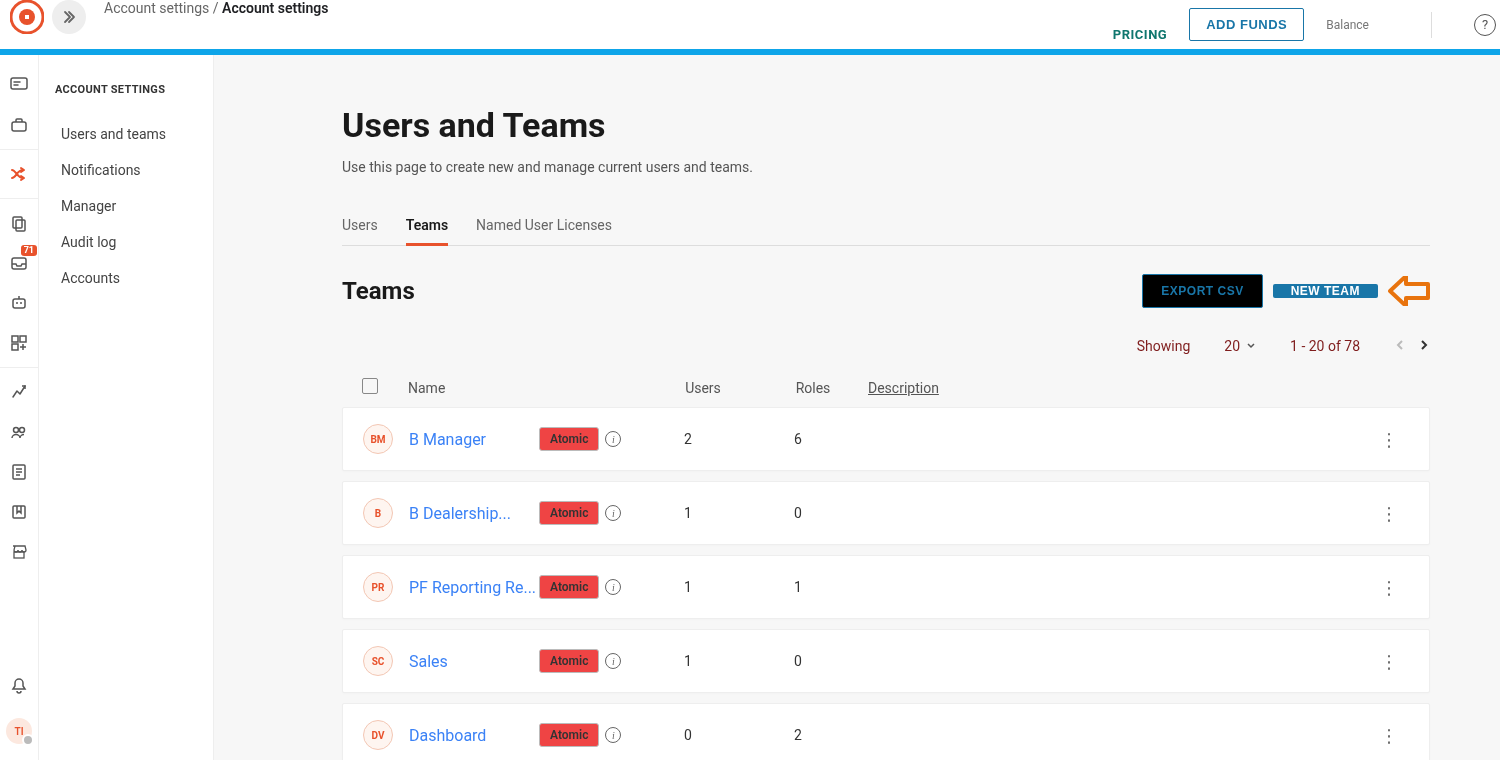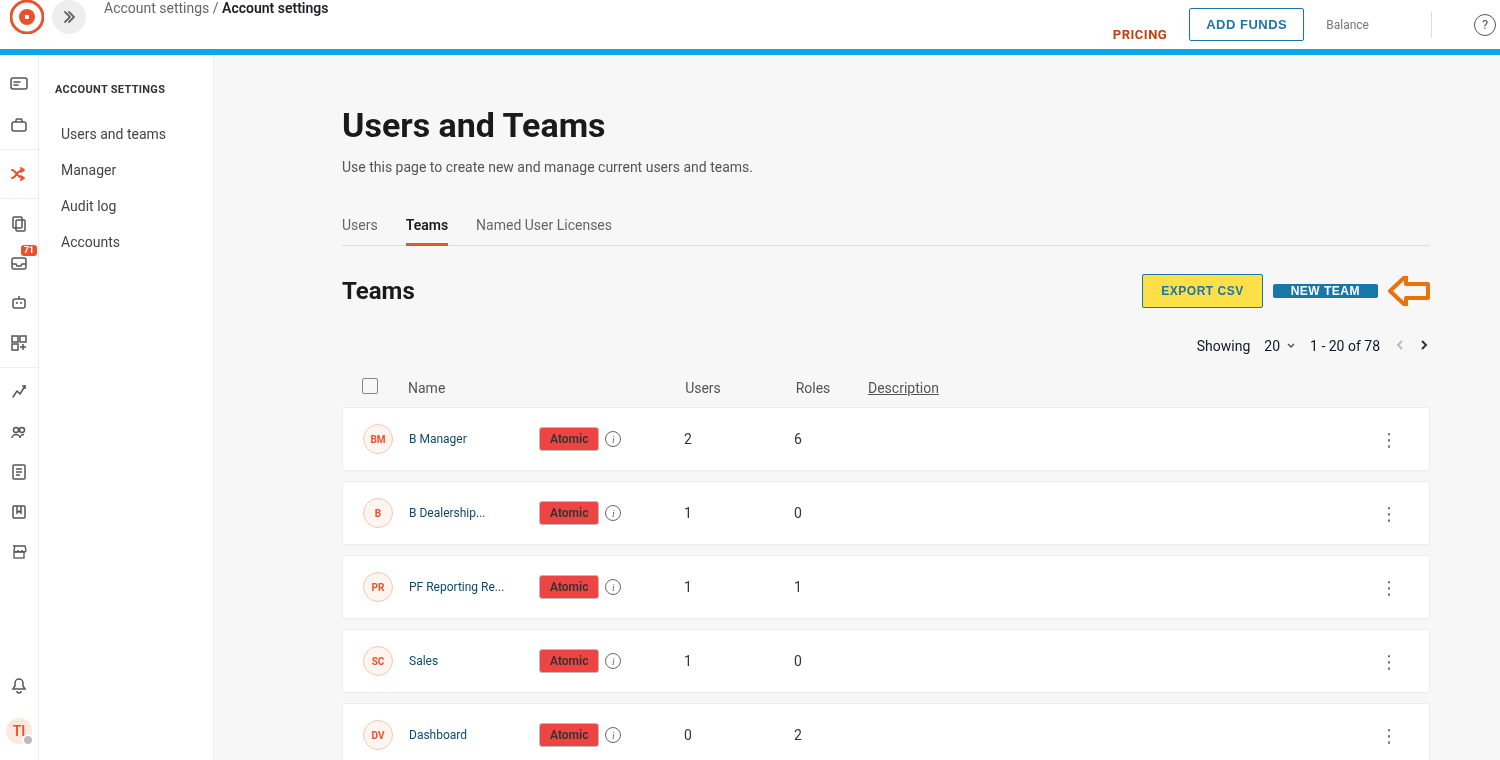--- a/index.html
+++ b/index.html
@@ -5,79 +5,79 @@
   * { box-sizing: border-box; margin: 0; padding: 0; }
   body { font-family: -apple-system, BlinkMacSystemFont, "Segoe UI", Roboto, Helvetica, Arial, sans-serif; background: #fff; color: #202124; width: 1500px; height: 760px; overflow: hidden; }
   
   
   .top-header { height: 55px; display: flex; border-bottom: 6px solid #0ea5e9; padding: 0 4px 0 10px; }
   .logo { width: 34px; height: 34px; border-radius: 50%; display: flex; align-items: center; justify-content: center; margin-right: 8px; }
   .expand-btn { width: 34px; height: 34px; border-radius: 50%; background: #eee; display: flex; align-items: center; justify-content: center; margin-right: 18px; cursor: pointer; }
   .breadcrumb { font-size: 14px; color: #666; }
   .breadcrumb .current { font-weight: 600; color: #202124; }
   .header-right { margin-left: auto; display: flex; align-items: center; gap: 22px; }
-  .pricing-link { color: #c2410c; font-size: 13px; font-weight: 700; letter-spacing: 0.5px; cursor: pointer; margin-top: 20px; }
+  .pricing-link { color: #0f766e; font-size: 13px; font-weight: 700; letter-spacing: 0.5px; cursor: pointer; margin-top: 20px; }
   .add-funds-btn { border: 1px solid #1976a8; color: #1976a8; background: #fff; padding: 8px 16px; font-size: 13px; font-weight: 700; letter-spacing: 0.5px; cursor: pointer; border-radius: 2px; }
   .balance-label { font-size: 12px; color: #777; margin-right: 40px;}
   .vdiv { width: 1px; height: 26px; background: #ddd; }
   .help-icon { width: 22px; height: 22px; border: 1.5px solid #555; border-radius: 50%; display:flex; align-items:center; justify-content:center; font-size:13px; color:#555; cursor:pointer; margin-left: 20px;}
 
   
   .layout { display: flex; height: calc(760px - 55px); }
   
   
   .icon-rail { width: 39px; background: #fff; border-right: 1px solid #eee; display: flex; flex-direction: column; align-items: center; padding-top: 10px; position: relative;}
   .rail-icon { width: 40px; height: 40px; display: flex; align-items: center; justify-content: center; color: #555; cursor:pointer; position: relative;}
   .rail-sep { height: 1px; width: 100%; background: #eee; margin: 4px 0; }
   .rail-badge { position: absolute; top: 2px; right: 2px; background: #e8522c; color: #fff; font-size: 9px; font-weight: 700; padding: 1px 3px; border-radius: 3px; line-height: 1; }
   .rail-cx { color: #e8522c; }
   .rail-bottom { margin-top: auto; display:flex; flex-direction:column; align-items:center; padding-bottom: 16px; gap: 12px; width:100%;}
-  .avatar-small { width: 26px; height: 26px; border-radius: 50%; background: #fce8df; color: #e8522c; font-size: 14px; font-weight: 600; display:flex; align-items:center; justify-content:center; position:relative;}
+  .avatar-small { width: 26px; height: 26px; border-radius: 50%; background: #fce8df; color: #e8522c; font-size: 10px; font-weight: 600; display:flex; align-items:center; justify-content:center; position:relative;}
   .avatar-small::after { content:''; position:absolute; bottom:-2px; right:-2px; width:8px; height:8px; border-radius:50%; background:#bbb; border:2px solid #fff;}
 
   
   .sidebar { width: 175px; background: #fff; border-right: 1px solid #eee; padding: 28px 0 0 16px; }
   .sidebar-title { font-size: 11px; font-weight: 700; letter-spacing: 0.3px; color: #333; margin-bottom: 20px; }
   .sidebar-item { font-size: 14px; color: #444; padding: 10px 0 10px 6px; cursor:pointer;}
   
   
   .main { flex: 1; background: #f7f7f7; overflow-y: auto; padding: 50px 70px 0 128px; position: relative;}
   .page-title { font-size: 34px; font-weight: 700; color: #1a1a1a; margin-bottom: 14px; }
   .page-sub { font-size: 14px; color: #555; margin-bottom: 32px; }
   
   .tabs { display: flex; gap: 28px; border-bottom: 1px solid #ddd; margin-bottom: 28px; }
   .tab { font-size: 14px; color: #666; padding: 10px 0; cursor:pointer;}
   .tab.active { color: #1a1a1a; font-weight: 600; border-bottom: 3px solid #e8522c; margin-bottom: -1px;}
   
   .section-row { display: flex; align-items: center; margin-bottom: 30px; }
   .section-title { font-size: 24px; font-weight: 700; color: #1a1a1a; }
   .section-actions { margin-left: auto; display: flex; gap: 10px; align-items: center; }
-  .btn-outline { border: 1px solid #1976a8; color: #1976a8; background: #fde047; padding: 9px 18px; font-size: 12px; font-weight: 700; letter-spacing: 0.5px; cursor:pointer; border-radius: 2px;}
+  .btn-outline { border: 1px solid #1976a8; color: #1976a8; background: #000000; padding: 9px 18px; font-size: 12px; font-weight: 700; letter-spacing: 0.5px; cursor:pointer; border-radius: 2px;}
   .btn-solid { border: none; color: #fff; background: #1976a8; padding: 0 18px; font-size: 12px; font-weight: 700; letter-spacing: 0.5px; cursor:pointer; border-radius: 2px;}
   
   .arrow-callout { display:inline-flex; align-items:center; }
   
-  .pager-row { display: flex; align-items: center; justify-content: flex-end; gap: 14px; font-size: 14px; color: #0f172a; margin-bottom: 14px;}
+  .pager-row { display: flex; align-items: center; justify-content: flex-end; gap: 34px; font-size: 14px; color: #7f1d1d; margin-bottom: 14px;}
   .pager-row .sel { display:flex; align-items:center; gap:6px; cursor:pointer;}
   .pager-arrows { display:flex; gap:12px; }
   .pager-arrow { color:#bbb; cursor:pointer;}
   .pager-arrow.enabled { color:#333; }
   
   
   .tbl-head { display:flex; align-items:center; padding: 10px 20px; font-size:14px; color:#555;}
   .col-check { width: 46px; }
   .col-name { flex: 0 0 240px; }
   .col-users { flex: 0 0 110px; text-align:center;}
   .col-roles { flex: 0 0 110px; text-align:center;}
   .col-desc { flex: 1; text-decoration: underline; }
   .col-menu { flex: 0 0 40px; text-align:center;}
   
   .row-card { background:#fff; border:1px solid #eee; border-radius:2px; margin-bottom: 10px; display:flex; align-items:center; padding: 16px 20px; box-shadow: 0 1px 2px rgba(0,0,0,0.02);}
   .row-avatar { width: 30px; height: 30px; border-radius: 50%; border: 1px solid #f3c7b4; background: #fef5f0; color:#e8522c; font-size:10px; font-weight:700; display:flex; align-items:center; justify-content:center; margin-right: 16px;}
-  .row-name { flex: 0 0 130px; font-size: 12px; color:#0c4a6e; white-space:nowrap; overflow:hidden; text-overflow:ellipsis;}
+  .row-name { flex: 0 0 130px; font-size: 16px; color:#3b82f6; white-space:nowrap; overflow:hidden; text-overflow:ellipsis;}
   .badge-atomic { background:#ef4444; color:#333; font-size:12px; font-weight:600; padding: 4px 10px; border-radius:3px; border:1px solid #bbb; margin-right:6px;}
   .info-icon { width:16px; height:16px; border:1.5px solid #666; border-radius:50%; display:inline-flex; align-items:center; justify-content:center; font-size:10px; color:#666; font-style:italic; font-family: Georgia, serif;}
   .row-badge-wrap { flex: 0 0 94px; display:flex; align-items:center;}
   .row-users { flex: 0 0 110px; text-align:center; font-size:14px; color:#333;}
   .row-roles { flex: 0 0 110px; text-align:center; font-size:14px; color:#333;}
   .row-desc { flex:1;}
   .row-menu { flex: 0 0 40px; text-align:center; color:#666; cursor:pointer; font-size:18px; letter-spacing:0;}
   
   .checkbox { width:16px; height:16px; border:1.5px solid #888; border-radius:2px; display:inline-block; cursor:pointer;}
 </style>
@@ -201,20 +201,21 @@
         </div>
       <div class="avatar-small">
           <span>TI</span>
         </div>
     </div>
   </div>
 
   <div class="sidebar">
     <div class="sidebar-title">ACCOUNT SETTINGS</div>
     <div class="sidebar-item">Users and teams</div>
+    <div class="sidebar-item">Notifications</div>
     <div class="sidebar-item">Manager</div>
     <div class="sidebar-item">Audit log</div>
     <div class="sidebar-item">Accounts</div>
   </div>
 
   <div class="main">
     <h1 class="page-title">Users and Teams</h1>
     <p class="page-sub">Use this page to create new and manage current users and teams.</p>
 
     <div class="tabs">

